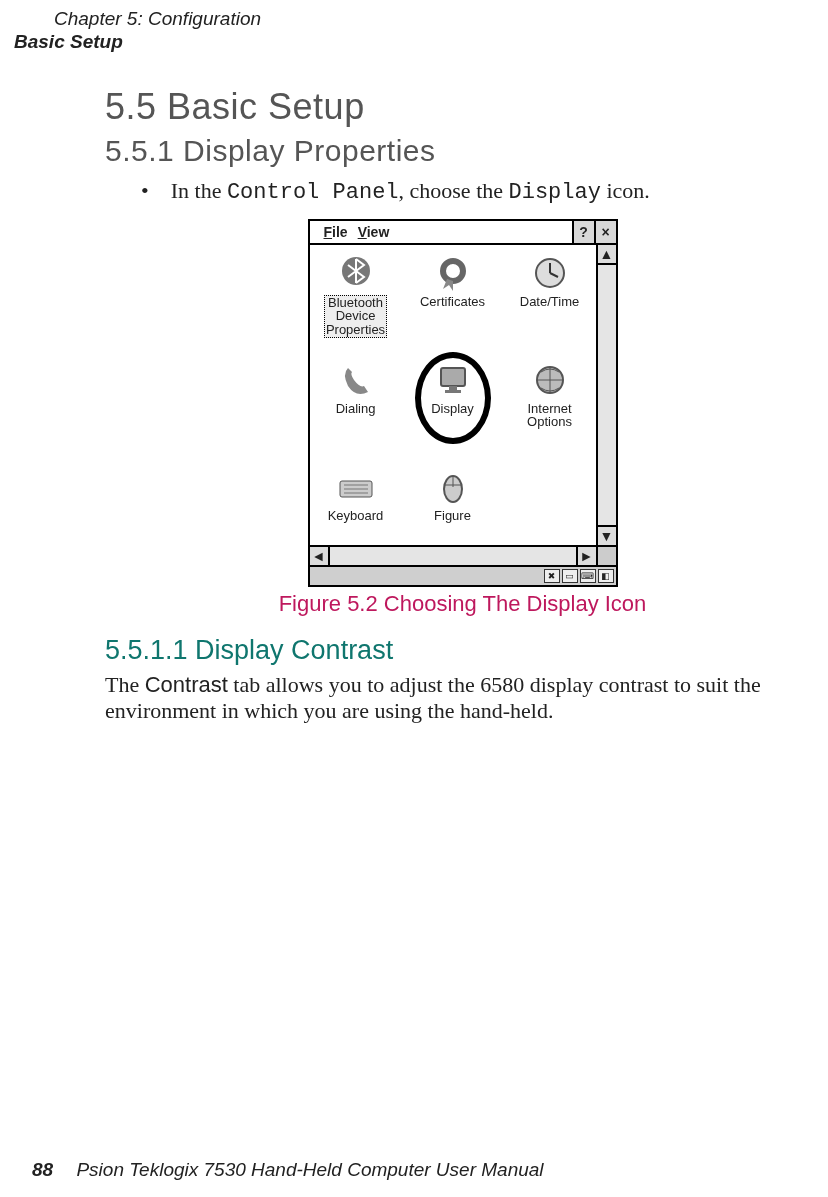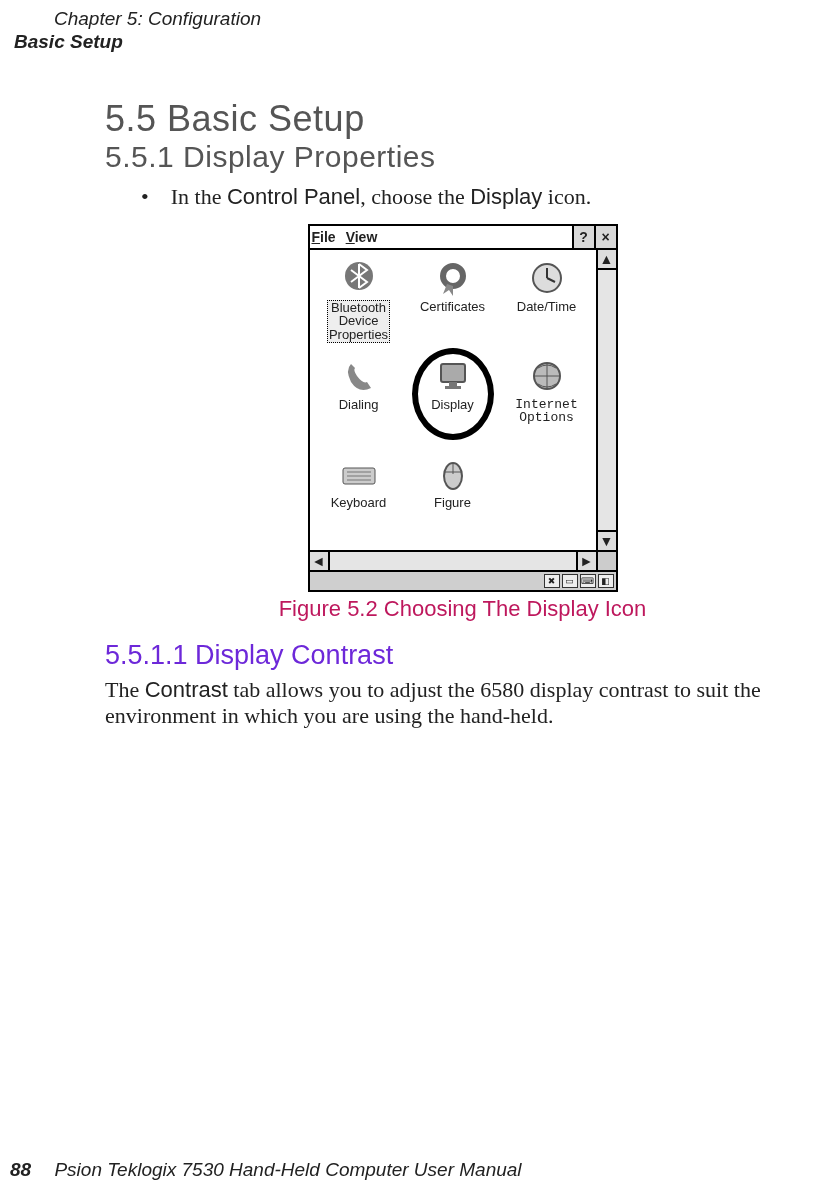--- a/index.html
+++ b/index.html
@@ -24,74 +24,75 @@
   .content {
     padding: 12px 0 0 105px;
     width: 820px;
   }
   .h1 {
     font-family: Arial, Helvetica, sans-serif;
     font-weight: 400;
     font-size: 36px;
     color: #555;
     letter-spacing: 0.5px;
-    margin-top: 32px;
+    margin-top: 20px;
     font-stretch: condensed;
   }
   .h2 {
     font-family: Arial, Helvetica, sans-serif;
     font-weight: 400;
     font-size: 30px;
     color: #555;
     letter-spacing: 0.5px;
+    margin-top: 6px;
     font-stretch: condensed;
   }
   .bullet-row {
     display: flex;
     align-items: baseline;
     margin-top: 10px;
     padding-left: 36px;
   }
   .bullet-dot { font-size: 22px; margin-right: 22px; }
   .bullet-text { font-size: 22px; }
   .bullet-text .cond {
-    font-family: Liberation Sans, sans-serif;
+    font-family: Liberation Mono, monospace;
     font-stretch: condensed;
   }
   .figure-wrap {
     display: flex;
     flex-direction: column;
     align-items: center;
     margin-top: 14px;
   }
   .caption {
     font-family: Arial, Helvetica, sans-serif;
     font-stretch: condensed;
     font-size: 22px;
     color: #be185d;
     margin-top: 4px;
   }
   .h3 {
     font-family: Arial, Helvetica, sans-serif;
     font-weight: 400;
     font-size: 27px;
-    color: #6d28d9;
+    color: #0f766e;
     margin-top: 18px;
     font-stretch: condensed;
   }
   .para {
     font-size: 22px;
     line-height: 1.2;
     margin-top: 6px;
   }
   .para .cond { font-family: Arial, Helvetica, sans-serif; font-stretch: condensed; text-align: center; }
   .footer {
     position: absolute;
     bottom: 16px;
-    left: 10px;
+    left: 32px;
     font-family: Arial, Helvetica, sans-serif;
     font-style: italic;
     font-size: 19px;
   }
   .footer .pn { font-weight: 700; font-style: italic; margin-right: 18px; }
 
   
   .cp-window {
     width: 310px;
     border: 2px solid #000;
@@ -102,21 +103,21 @@
   .cp-titlebar {
     height: 24px;
     border-bottom: 2px solid #000;
     display: flex;
     align-items: stretch;
   }
   .cp-menu {
     display: flex;
     align-items: center;
     gap: 10px;
-    padding: 0 2px;
+    padding: 0 14px;
     flex: 1;
   }
   .cp-menu span { font-weight: 700; }
   .cp-menu .ul { text-decoration: underline; }
   .cp-btn {
     width: 22px;
     border-left: 2px solid #000;
     display: flex;
     align-items: center;
     justify-content: center;
@@ -126,21 +127,21 @@
   .cp-body {
     display: flex;
     height: 300px;
   }
   .cp-grid {
     flex: 1;
     display: grid;
     grid-template-columns: repeat(3, 1fr);
     grid-auto-rows: 98px;
     padding: 4px 2px 0 2px;
-    gap: 0;
+    gap: 9px;
     overflow: hidden;
   }
   .cp-item {
     display: flex;
     flex-direction: column;
     align-items: center;
     justify-content: flex-start;
     text-align: center;
     font-size: 13px;
     line-height: 1.05;
@@ -275,21 +276,21 @@
                 </svg></div>
             <div class="lbl">Display</div>
           </div>
 
 
           <div class="cp-item">
             <div class="ic"><svg viewBox="0 0 44 40">
                   <circle cx="22" cy="20" r="13" fill="#bbb" stroke="#555" stroke-width="2"></circle>
                   <path d="M9 20 H35 M22 7 V33 M13 12 Q22 6 31 12 M13 28 Q22 34 31 28" stroke="#555" fill="none"></path>
                 </svg></div>
-            <div class="lbl" style="white-space:pre-line;font-family:Liberation Mono, monospace;">Internet
+            <div class="lbl" style="white-space:pre-line;">Internet
 Options</div>
           </div>
 
           <div class="cp-item">
             <div class="ic"><svg viewBox="0 0 44 40">
                   <rect x="6" y="14" width="32" height="16" rx="2" fill="#ccc" stroke="#555"></rect>
                   <path d="M10 18 H34 M10 22 H34 M10 26 H34" stroke="#777"></path>
                 </svg></div>
             <div class="lbl">Keyboard</div>
           </div>

